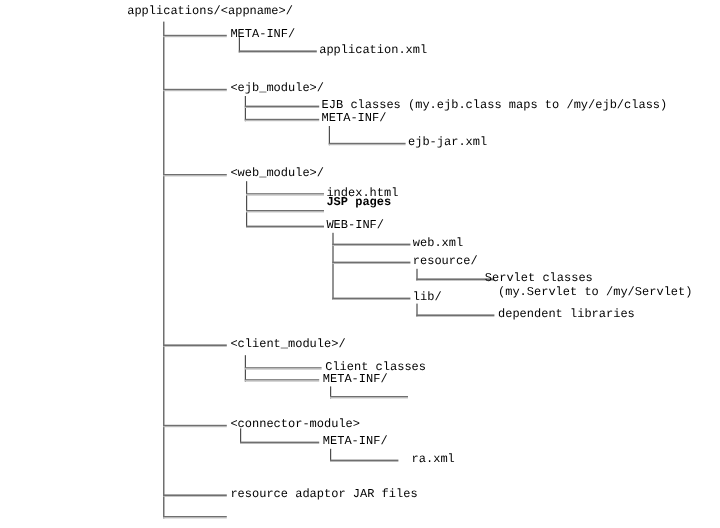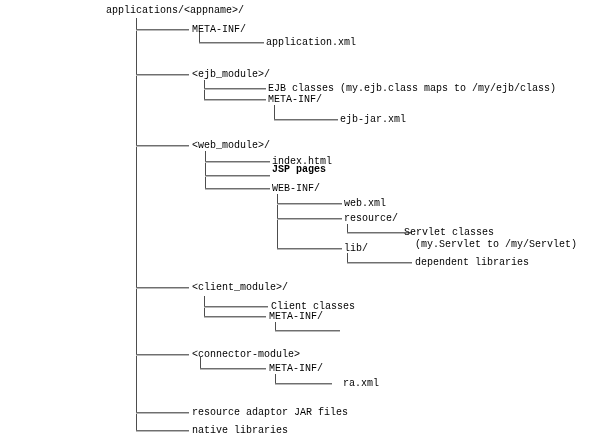--- a/index.html
+++ b/index.html
@@ -71,14 +71,13 @@
     <div class="node depth4" style="left: 415px; top: 239px;">(my.Servlet to /my/Servlet)</div>
     <div class="node depth3" style="left: 344px; top: 243px;">lib/</div>
     <div class="node depth4" style="left: 415px; top: 257px;">dependent libraries</div>
     <div class="node depth1" style="left: 192px; top: 282px;">&lt;client_module&gt;/</div>
     <div class="node depth2" style="left: 271px; top: 301px;">Client classes</div>
     <div class="node depth2" style="left: 269px; top: 311px;">META-INF/</div>
     <div class="node depth1" style="left: 192px; top: 349px;">&lt;connector-module&gt;</div>
     <div class="node depth2" style="left: 269px; top: 363px;">META-INF/</div>
     <div class="node depth3" style="left: 343px; top: 378px;">ra.xml</div>
     <div class="node depth1" style="left: 192px; top: 407px;">resource adaptor JAR files</div>
-    <div class="node depth1" style="left: 192px; top: 425px;">native libraries</div>
   </div>
 
 </body></html>

